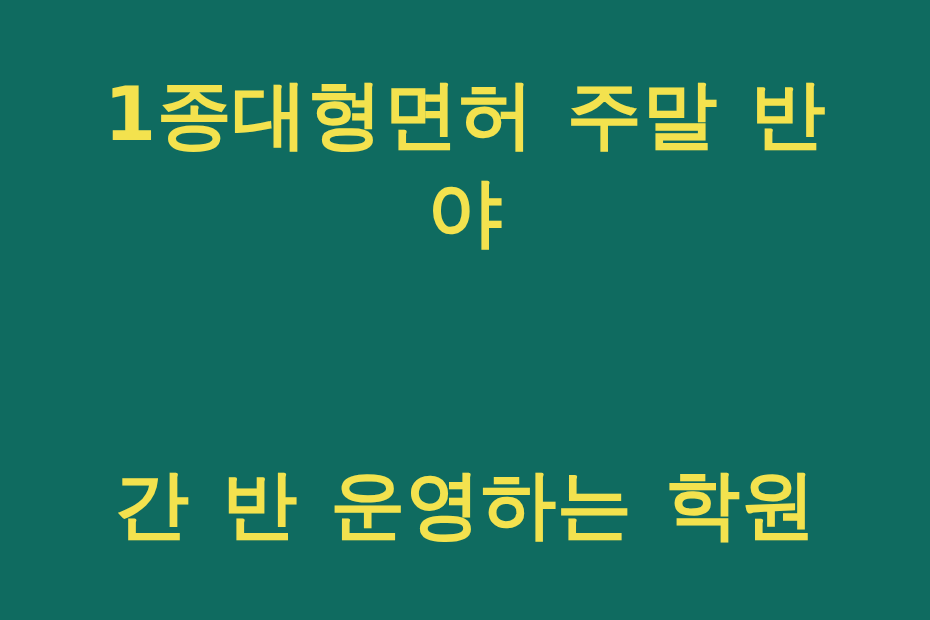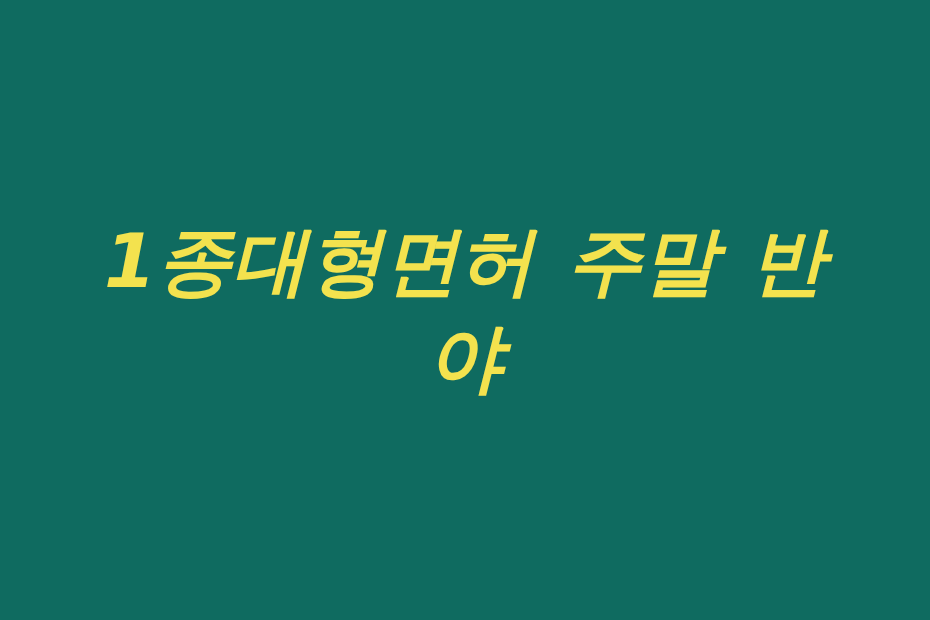--- a/index.html
+++ b/index.html
@@ -38,23 +38,23 @@
     letter-spacing: 0.5px;
     word-spacing: 6px;
     white-space: pre-wrap;
     
     -webkit-font-smoothing: antialiased;
     text-rendering: optimizeLegibility;
   }
 
   #headline .line {
     display: block;
-    font-style: italic;
   }
 </style>
 </head>
 <body>
 
 <div id="banner" style="background: rgb(15, 107, 96);">
   <h1 id="headline" style="color: rgb(243, 226, 78);">
     <span class="line">1종대형면허 주말 반 야</span>
+    <span class="line">간 반 운영하는 학원</span>
   </h1>
 </div>
 
 </body></html>

